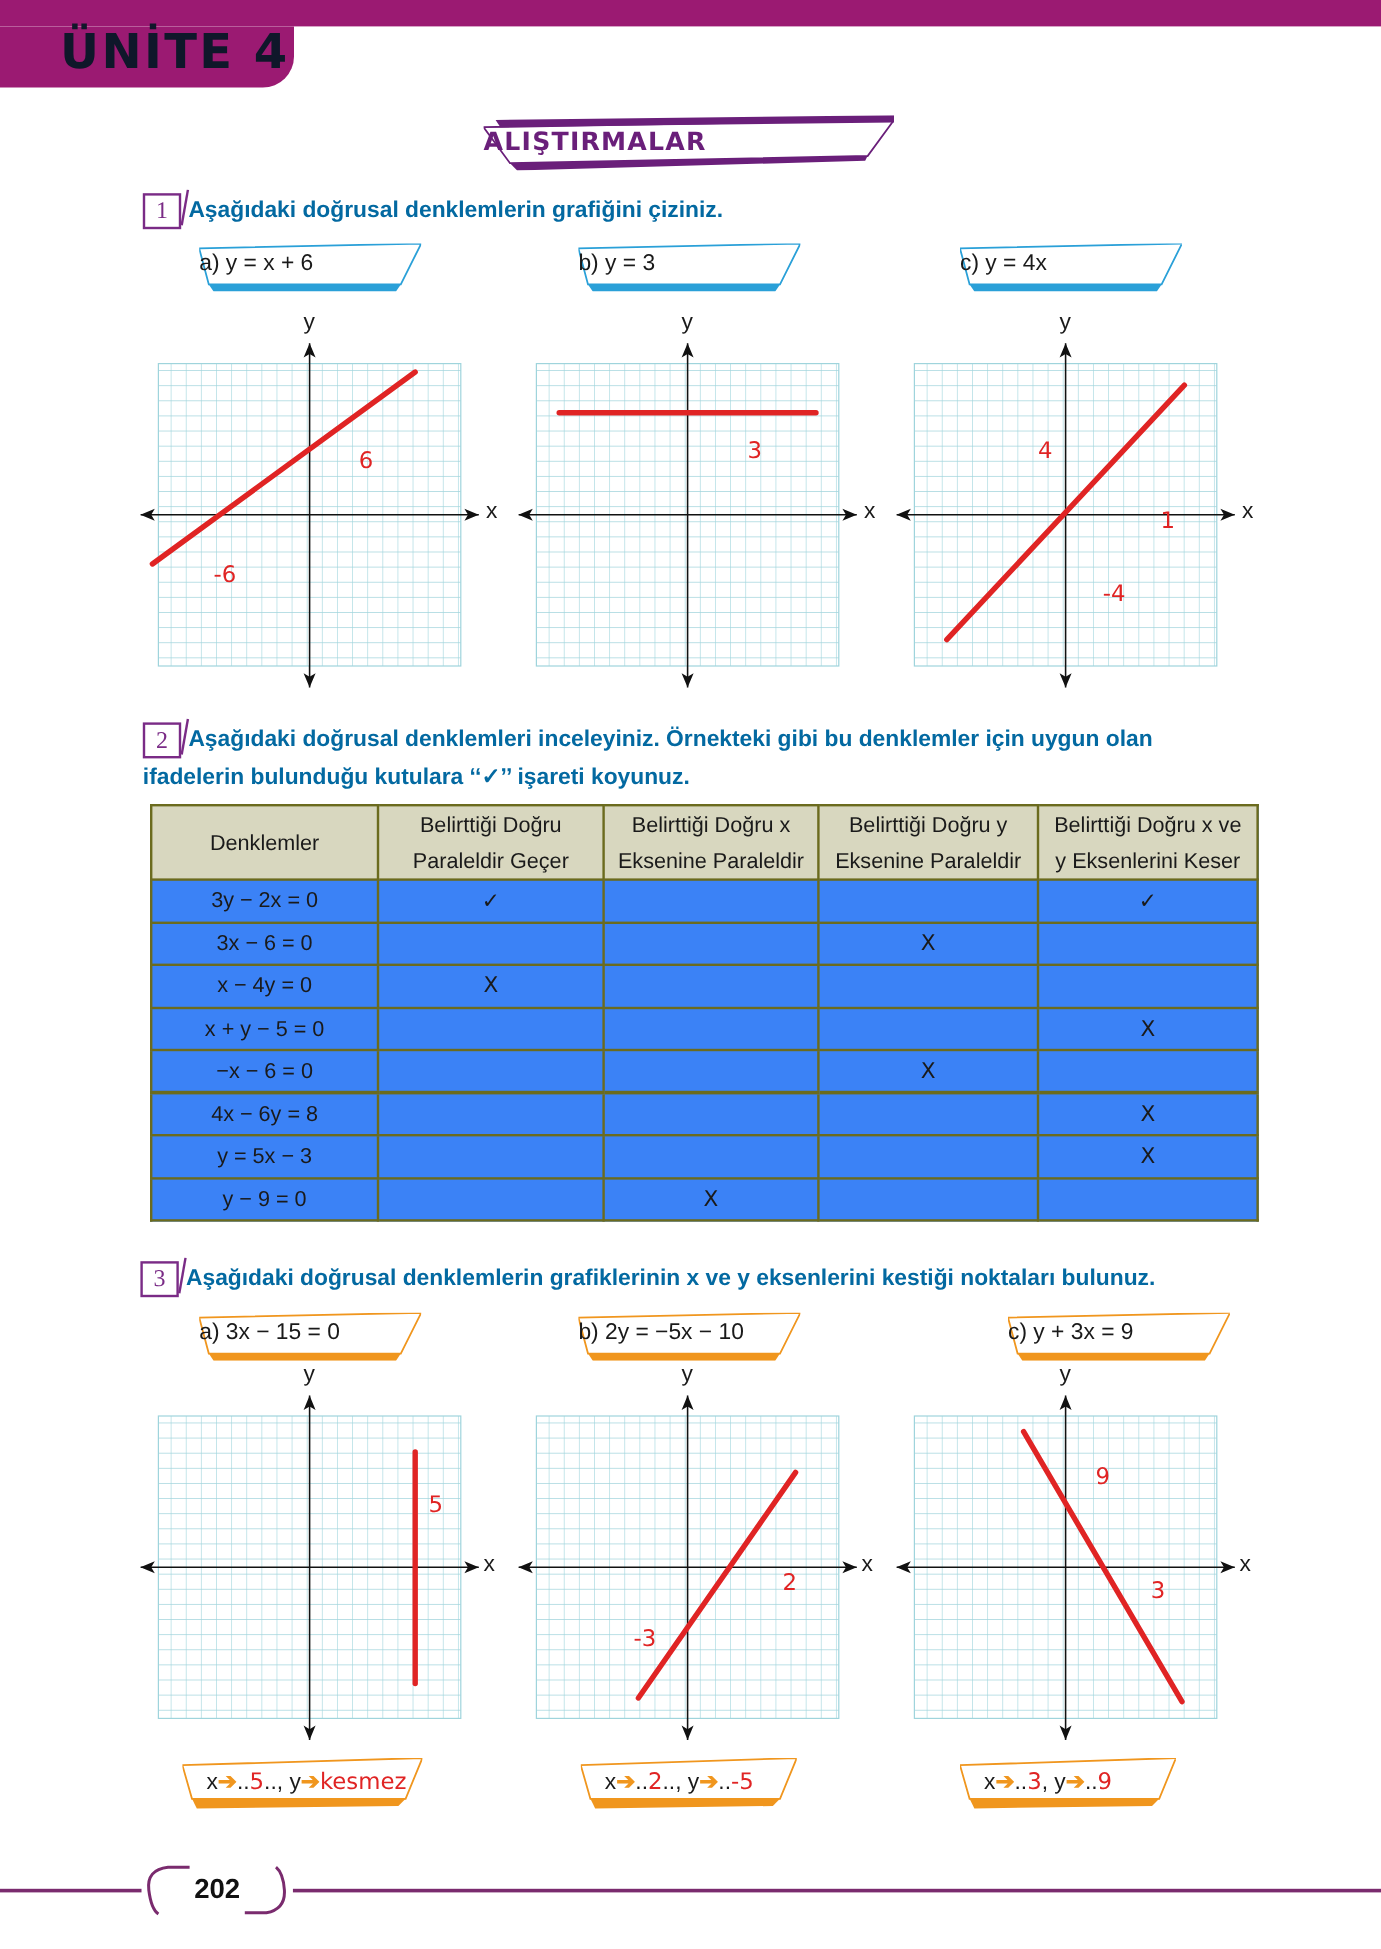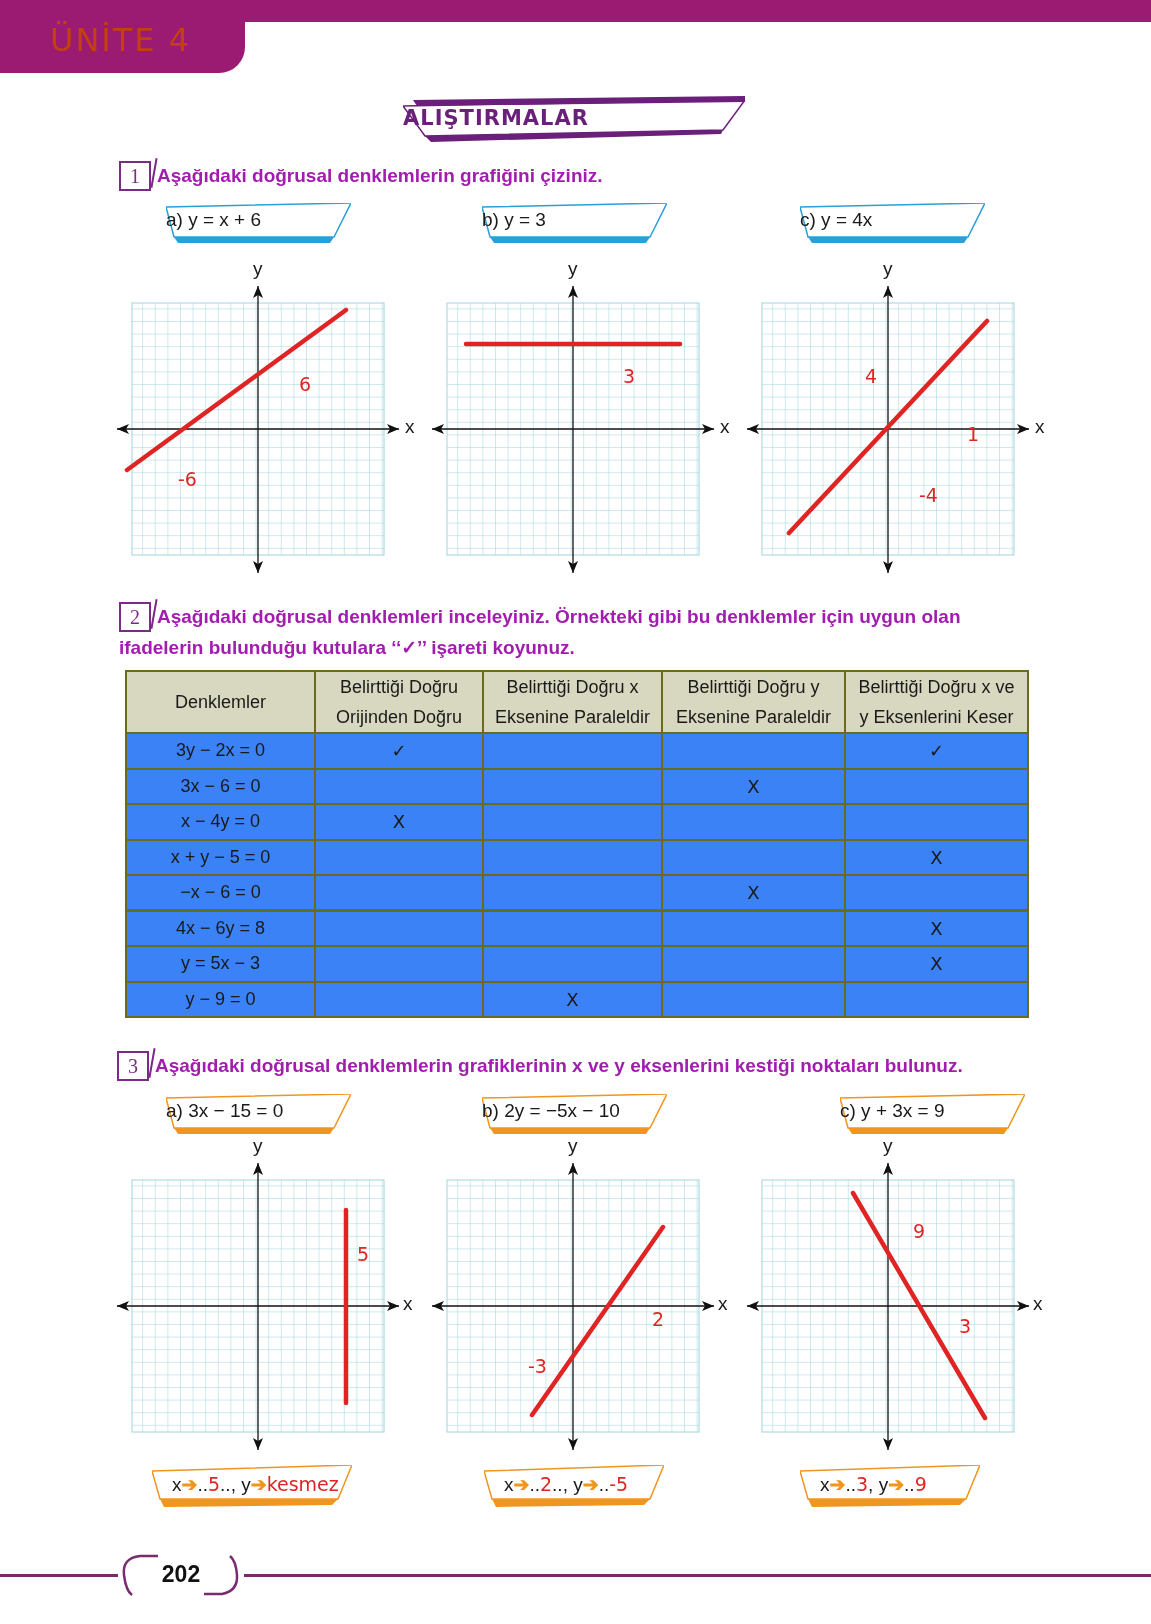--- a/index.html
+++ b/index.html
@@ -4,56 +4,56 @@
 <style>
   * { box-sizing: border-box; margin: 0; padding: 0; }
   html, body { width: 1151px; height: 1624px; background: #ffffff; overflow: hidden; }
   body { position: relative; font-family: "Liberation Sans", sans-serif; color: #1a1a1a; }
   .abs { position: absolute; }
 
   
   #top-band { left: 0; top: 0; width: 1151px; height: 22px; background: #9b1a72; }
   #unit-tab-lower { left: 0; top: 22px; width: 245px; height: 51px; background: #9b1a72;
     border-bottom-right-radius: 26px; }
-  #unit-title { left: 50px; top: 21px; color: #c2410c; font-weight: normal; font-size: 32px;
+  #unit-title { left: 50px; top: 21px; color: #0f172a; font-weight: bold; font-size: 40px;
     letter-spacing: 2px; font-family: "DejaVu Sans", sans-serif; }
 
   
   #banner { left: 403px; top: 96px; width: 342px; height: 46px; }
   #banner-text { left: 403px; top: 106px; width: 342px; text-align: left;
     color: #6a1f7a; font-weight: bold; font-size: 21px; letter-spacing: 1px;
     font-family: "DejaVu Sans", sans-serif; }
 
   
   .qnum { width: 32px; height: 30px; border: 2px solid #7a2b86; color: #7a2b86;
     font-family: "Liberation Serif", serif; font-size: 20px; text-align: center;
     line-height: 26px; background: #fff; }
   .qnum:after { content: ""; position: absolute; right: -6px; top: -5px; width: 2px; height: 30px;
     background: #7a2b86; transform: rotate(10deg); }
-  .qtext { font-weight: bold; font-size: 19px; color: #a21caf; line-height: 31px; }
+  .qtext { font-weight: bold; font-size: 19px; color: #0369a1; line-height: 31px; }
 
   
   .eqbox { height: 38px; }
   .eqbox svg { position: absolute; left: 0; top: 0; }
   .eqtext { position: absolute; left: 0; top: 6px; width: 100%; font-size: 19px; color: #1a1a1a; }
 
   
   .graph { width: 290px; height: 300px; }
   .graph svg { position: absolute; left: 0; top: 0; }
   .ann { position: absolute; color: #e02424; font-size: 19px; font-family: "DejaVu Sans", sans-serif; }
   .axislbl { position: absolute; font-size: 19px; color: #1a1a1a; }
 
   
   #tbl { left: 125px; top: 670px; border-collapse: collapse; background: #3b82f6; }
   #tbl td, #tbl th { border: 2px solid #6b6b1e; font-size: 18px; color: #1a1a1a; text-align: center;
     font-weight: normal; height: 35.5px; padding: 0 4px; }
   #tbl thead th { background: #d8d7bf; height: 62px; line-height: 30px; }
   #tbl tr.sep td { border-top-width: 3px; }
   .eqcell { width: 189px; }
-  .c1 { width: 168px; } .c2 { width: 179px; } .c3 { width: 183px; } .c4 { width: 183px; }
+  .c1 { width: 188px; } .c2 { width: 179px; } .c3 { width: 183px; } .c4 { width: 183px; }
   .mark-check { color: #2aa0d8; font-size: 20px; }
   .mark-x { color: #e02424; font-size: 20px; font-family: "DejaVu Sans", sans-serif; }
   .example { color: #2aa0d8; font-weight: bold; }
 
   
   .ansbox { height: 40px; }
   .anstext { position: absolute; left: 20px; top: 8px; font-size: 19px; color: #1a1a1a; white-space: nowrap; }
   .arrow { color: #f0961e; font-weight: bold; }
   .red { color: #e02424; font-family: "DejaVu Sans", sans-serif; }
 
@@ -159,21 +159,21 @@
 </div>
 
 <div class="abs qnum" style="left:119px;top:602px;">2</div>
 <div class="abs qtext" style="left:157px;top:601px;">Aşağıdaki doğrusal denklemleri inceleyiniz. Örnekteki gibi bu denklemler için uygun olan</div>
 <div class="abs qtext" style="left:119px;top:632px;">ifadelerin bulunduğu kutulara ‘‘✓’’ işareti koyunuz.</div>
 
 <table id="tbl" class="abs">
   <thead>
     <tr>
       <th class="eqcell"><span>Denklemler</span></th>
-      <th class="c1"><span>Belirttiği Doğru</span><br><span>Orijinden Doğru</span></th>
+      <th class="c1"><span>Belirttiği Doğru</span><br><span>Paraleldir Geçer</span></th>
       <th class="c2"><span>Belirttiği Doğru x</span><br><span>Eksenine Paraleldir</span></th>
       <th class="c3"><span>Belirttiği Doğru y</span><br><span>Eksenine Paraleldir</span></th>
       <th class="c4"><span>Belirttiği Doğru x ve</span><br><span>y Eksenlerini Keser</span></th>
     </tr>
   </thead>
   <tbody>
     <tr>
       <td class="example">3y − 2x = 0</td>
       <td class="mark-check">✓</td>
       <td class="mark-check"></td>

